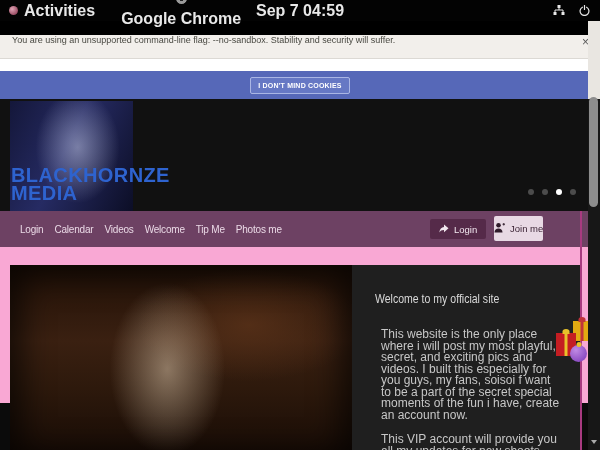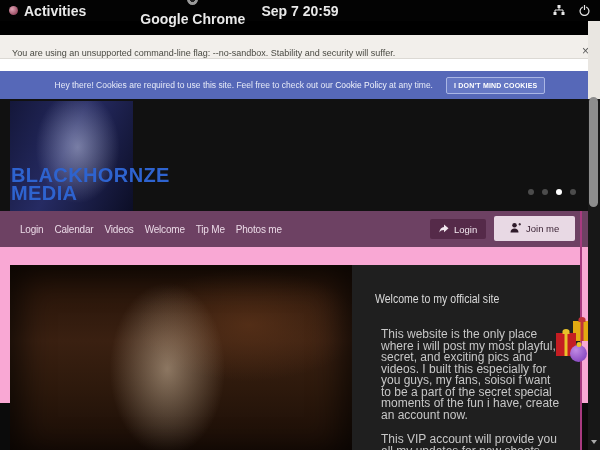--- a/index.html
+++ b/index.html
@@ -1,41 +1,41 @@
 <!DOCTYPE html>
 <html><head>
 <meta charset="utf-8">
 <style>
   html,body{margin:0;padding:0;background:#000;}
   #screen{position:relative;width:600px;height:450px;overflow:hidden;background:#000;
           font-family:"Liberation Sans",sans-serif;-webkit-font-smoothing:antialiased;}
 
   
   .system-bar{position:absolute;left:0;top:0;width:600px;height:21px;background:#030303;
-              display:flex;align-items:center;color:#e8e8e8;font-size:14px;font-weight:700;gap:28px;}
+              display:flex;align-items:center;color:#e8e8e8;font-size:16px;font-weight:700;}
   .activities{display:flex;align-items:center;gap:6px;margin-left:9px;cursor:default;}
   .record-dot{width:9px;height:9px;border-radius:50%;
               background:radial-gradient(circle at 35% 35%,#e0a3b4,#9c4f66 70%);}
   .chrome-group{display:flex;align-items:center;gap:6px;margin-left:26px;flex-direction:column;}
   .chrome-icon{width:11px;height:11px;border-radius:50%;
                background:radial-gradient(circle at 50% 50%,#222 0 30%,#9a9a9a 31% 70%,#555 71%);}
   .clock{position:absolute;left:50%;transform:translateX(-50%);font-weight:700;}
   .sys-right{position:absolute;right:10px;top:0;height:21px;display:flex;align-items:center;gap:14px;}
   .sys-right svg{display:block;}
 
   
   .tab-strip{position:absolute;left:0;top:21px;width:600px;height:14px;background:#dcd8d3;
              border-radius:7px 7px 0 0;border-bottom:1px solid #c6c2bc;box-sizing:border-box;}
   .tab-title{position:absolute;left:0;right:0;top:1px;text-align:center;font-size:9px;
              font-weight:700;color:#3b3b3b;}
   .tab-close{position:absolute;right:5px;top:0px;font-size:11px;color:#5a5a5a;cursor:default;line-height:14px;}
 
   
   .infobar{position:absolute;left:0;top:35px;width:600px;height:24px;background:#f2efeb;
-           border-bottom:1px solid #dcd9d4;box-sizing:border-box;display:flex;align-items:flex-end;}
+           border-bottom:1px solid #dcd9d4;box-sizing:border-box;display:flex;align-items:flex-start;}
   .infobar-text{margin-left:12px;font-size:9px;color:#494942;}
   .infobar-close{position:absolute;right:11px;font-size:12px;color:#5a5a5a;}
 
   .white-band{position:absolute;left:0;top:59px;width:600px;height:12px;background:#ffffff;}
 
   
   .cookie-bar{position:absolute;left:0;top:71px;width:600px;height:28px;background:#5668b8;
               display:flex;align-items:center;justify-content:center;gap:13px;}
   .cookie-text{font-size:8.5px;color:#e7ebf8;}
   .cookie-link{text-decoration:none;color:#f2f4fd;}
@@ -56,21 +56,21 @@
   .carousel-dots .dot{width:6px;height:6px;border-radius:50%;background:#4c4c4c;}
   .carousel-dots .dot.active{background:#fff;}
 
   .site-nav{position:absolute;left:0;top:112px;width:600px;height:36px;background:#6d4163;}
   .nav-list{list-style:none;margin:0;padding:0;position:absolute;left:20px;top:0;height:36px;
             display:flex;align-items:center;gap:11px;}
   .nav-list li{font-size:10px;color:#ead9e6;letter-spacing:-.2px;cursor:default;}
   .login-btn{position:absolute;left:430px;top:8px;height:20px;padding:0 9px;background:#552a49;
              border:none;border-radius:2px;display:flex;align-items:center;gap:5px;
              color:#f1e7ef;font-size:9.5px;font-family:inherit;}
-  .join-btn{position:absolute;left:494px;top:5px;height:25px;padding:0 16px;background:#e8d9e4;
+  .join-btn{position:absolute;left:494px;top:5px;height:25px;padding:0 0;background:#e8d9e4;
             border:none;border-radius:2px;display:flex;align-items:center;gap:5px;
             color:#3c2536;font-size:9.5px;font-family:inherit;}
 
   .site-main{position:absolute;left:0;top:148px;width:600px;height:156px;background:#f9a8d4;padding-left:24px;}
   .hero-photo{position:absolute;left:10px;top:18px;width:342px;height:200px;
       background:
         radial-gradient(80px 120px at 46% 52%, rgba(214,193,166,.55), rgba(214,193,166,0) 72%),
         radial-gradient(140px 70px at 70% 30%, rgba(90,50,25,.8), rgba(90,50,25,0) 80%),
         linear-gradient(180deg,#221107 0%,#3a2011 38%,#2d190c 62%,#150a05 100%);
       box-shadow:inset 0 0 30px 12px rgba(0,0,0,.65);}
@@ -114,21 +114,21 @@
 
   <div class="system-bar">
     <div class="activities">
       <span class="record-dot"></span>
       <span>Activities</span>
     </div>
     <div class="chrome-group">
       <span class="chrome-icon"></span>
       <span>Google Chrome</span>
     </div>
-    <div class="clock">Sep 7 20:59</div>
+    <div class="clock">Sep 7 04:59</div>
     <div class="sys-right">
       <span>
         <svg width="12" height="11" viewBox="0 0 12 11">
           <rect x="4.5" y="0" width="3" height="3" fill="#e8e8e8"></rect>
           <rect x="0.5" y="7" width="3" height="3" fill="#e8e8e8"></rect>
           <rect x="8.5" y="7" width="3" height="3" fill="#e8e8e8"></rect>
           <path d="M6 3v2M2 7V5h8v2" stroke="#e8e8e8" stroke-width="1" fill="none"></path>
         </svg>
       </span>
       <span>
@@ -142,21 +142,20 @@
 
 
   <div class="infobar">
     <div class="infobar-text">You are using an unsupported command-line flag: --no-sandbox. Stability and security will suffer.</div>
     <div class="infobar-close">×</div>
   </div>
 
   <div class="white-band"></div>
 
   <div class="cookie-bar">
-    <div class="cookie-text"><span>Hey there! Cookies are required to use this site. Feel free to check out our </span><a href="#" class="cookie-link">Cookie Policy</a><span> at any time.</span></div>
     <button class="cookie-btn">I DON'T MIND COOKIES</button>
   </div>
 
   <div class="site">
 
     <div class="site-header">
       <div class="logo-photo"></div>
       <div class="logo-text">
         <div>BLACKHORNZE</div>
         <div>MEDIA</div>

